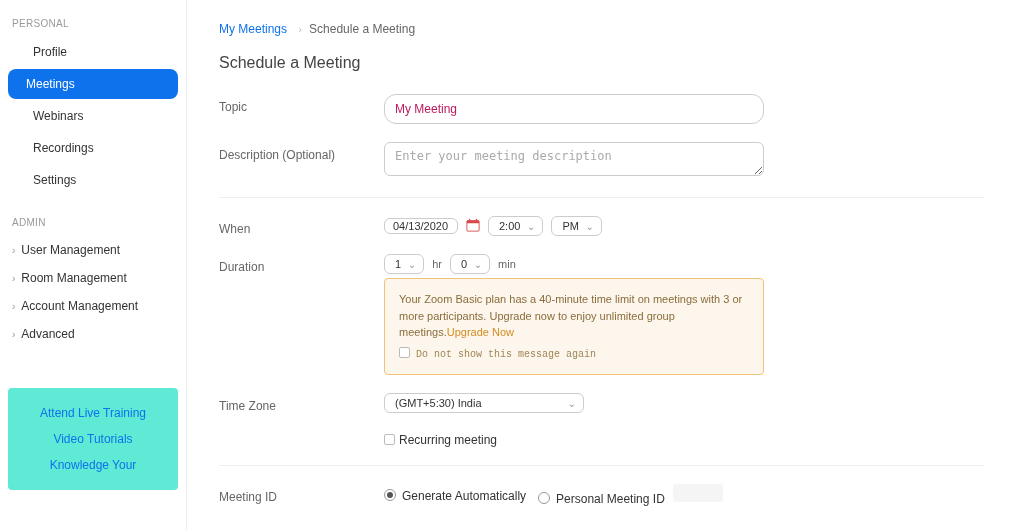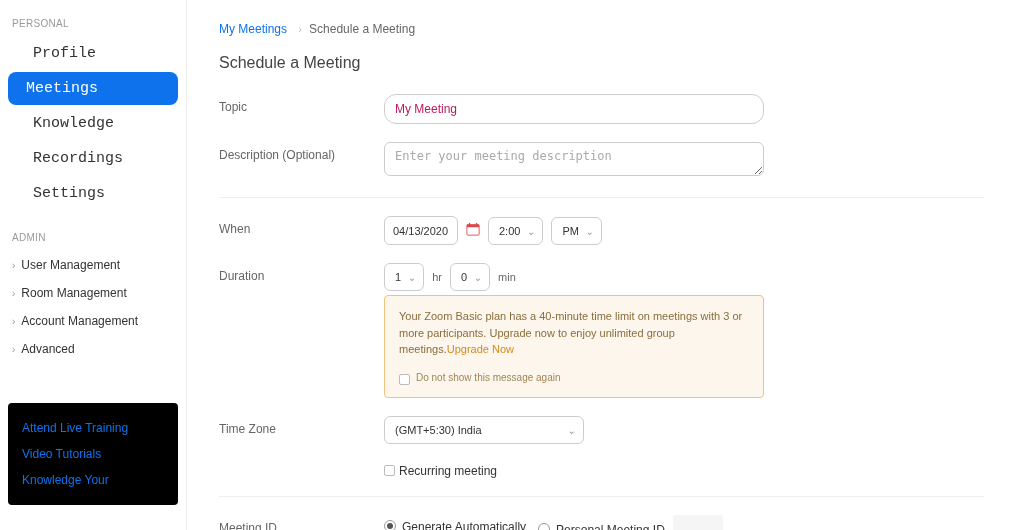--- a/index.html
+++ b/index.html
@@ -1,69 +1,69 @@
 <!DOCTYPE html>
 <html><head>
   <meta charset="utf-8">
   <style>
     * { box-sizing: border-box; margin: 0; padding: 0; }
     body { font-family: -apple-system, BlinkMacSystemFont, "Segoe UI", Helvetica, Arial, sans-serif; font-size: 13px; color: #333; background: #fff; width: 1024px; height: 530px; overflow: hidden; display: flex; }
     .sidebar { width: 187px; background: #fff; border-right: 1px solid #eee; padding-top: 18px; display: flex; flex-direction: column; }
     .side-section-title { font-size: 10px; color: #999; letter-spacing: 0.3px; padding: 0 12px 8px; font-weight: 400; }
-    .side-item { display: block; padding: 8px 12px 8px 25px; color: #333; font-size: 15px; cursor: pointer; border-radius: 6px; margin: 0 8px 2px; font-family: Liberation Mono, monospace; }
+    .side-item { display: block; padding: 8px 12px 8px 25px; color: #333; font-size: 12px; cursor: pointer; border-radius: 6px; margin: 0 8px 2px; }
     .side-item.active { background: #0e72ed; color: #fff; border-radius: 8px; padding-left: 18px; margin: 0 8px 2px; }
     .side-admin-item { display: flex; align-items: center; padding: 7px 12px; color: #333; font-size: 12px; cursor: pointer; }
     .side-admin-item .chev { color: #999; font-size: 10px; margin-right: 6px; }
     .side-spacer { height: 20px; }
-    .resources-box { margin: 40px 8px 0; padding: 12px 14px; border-radius: 4px; background: #000000; }
+    .resources-box { margin: 40px 8px 0; padding: 12px 14px; border-radius: 4px; background: #5eead4; text-align: center; }
     .resources-box a { display: block; color: #0e72ed; font-size: 12px; padding: 6px 0; text-decoration: none; cursor: pointer; }
 
     .main { flex: 1; padding: 0 40px 0 32px; overflow-y: auto; }
     .breadcrumbs { padding: 22px 0 18px; font-size: 12px; color: #666; }
     .breadcrumbs a { color: #0e72ed; text-decoration: none; margin-right: 4px; }
     .breadcrumbs .sep { color: #bbb; margin: 0 4px; font-size: 10px; }
     .page-title { font-size: 16px; color: #444; font-weight: 500; margin-bottom: 22px; }
     .form-row { display: flex; align-items: flex-start; margin-bottom: 18px; }
     .form-label { width: 165px; font-size: 12px; color: #666; padding-top: 6px; }
     .form-control { flex: 1; }
     .text-input { width: 380px; max-width: 100%; height: 30px; border: 1px solid #ccc; border-radius: 12px; padding: 0 10px; font-size: 12px; color: #be185d; }
     .textarea { width: 380px; max-width: 100%; height: 34px; border: 1px solid #ccc; border-radius: 6px; padding: 6px 10px; font-size: 12px; color: #0f766e; resize: both; }
     .textarea::placeholder, .text-input::placeholder { color: #aaa; }
     hr.divider { border: none; border-top: 1px solid #eee; margin: 18px 0; }
 
     .inline-controls { display: flex; align-items: center; gap: 8px; }
-    .date-input { width: 74px; height: 29px; border: 1px solid #ccc; border-radius: 6px; padding: 0 8px; font-size: 11px; color: #333; }
+    .date-input { width: 74px; height: 16px; border: 1px solid #ccc; border-radius: 6px; padding: 0 8px; font-size: 11px; color: #333; }
     .cal-icon { width: 14px; height: 14px; display: inline-block; }
-    .select { height: 28px; border: 1px solid #ccc; border-radius: 6px; padding: 0 22px 0 10px; font-size: 11px; color: #333; background: #fff; appearance: none; position: relative; display: inline-flex; align-items: center; min-width: 48px; }
+    .select { height: 20px; border: 1px solid #ccc; border-radius: 6px; padding: 0 22px 0 10px; font-size: 11px; color: #333; background: #fff; appearance: none; position: relative; display: inline-flex; align-items: center; min-width: 48px; }
     .select-wrap { position: relative; display: inline-block; }
     .select-wrap .caret { position: absolute; right: 8px; top: 50%; transform: translateY(-50%); pointer-events: none; color: #999; font-size: 10px; }
     .unit { font-size: 11px; color: #666; }
     .select.wide { width: 200px; }
 
     .notice { width: 380px; border: 1px solid #f0c27b; background: #fdf6ec; border-radius: 4px; padding: 12px 14px; font-size: 11px; color: #8a6d3b; line-height: 1.5; margin-top: 4px; }
     .notice a { color: #d28b1f; text-decoration: none; }
-    .notice .sub { display: flex; align-items: flex-end; margin-top: 12px; font-size: 10px; color: #a08657; gap: 6px; }
+    .notice .sub { display: flex; align-items: flex-start; margin-top: 6px; font-size: 10px; color: #a08657; gap: 6px; font-family: Liberation Mono, monospace; }
     .mini-checkbox { width: 11px; height: 11px; border: 1px solid #bbb; border-radius: 2px; background: #fff; display: inline-block; }
 
     .radio, .checkbox { width: 12px; height: 12px; border: 1px solid #999; border-radius: 50%; display: inline-flex; align-items: center; justify-content: center; margin-right: 6px; vertical-align: middle; position: relative; }
     .radio.selected::after { content: ''; width: 6px; height: 6px; background: #555; border-radius: 50%; display: block; }
     .option-text { font-size: 12px; color: #333; vertical-align: middle; }
     .option-group { display: flex; gap: 12px; align-items: center; }
     .blurred-box { width: 50px; height: 18px; background: #f5f5f5; border-radius: 3px; margin-left: 8px; display: inline-block; }
 
     .calendar-svg { fill: #d94848; }
   </style>
 </head>
 <body>
 
 <div class="sidebar">
   <div class="side-section-title">PERSONAL</div>
   <div class="side-item">Profile</div>
   <div class="side-item active">Meetings</div>
-  <div class="side-item">Knowledge</div>
+  <div class="side-item">Webinars</div>
   <div class="side-item">Recordings</div>
   <div class="side-item">Settings</div>
 
   <div class="side-spacer"></div>
   <div class="side-section-title">ADMIN</div>
   <div class="side-admin-item">
       <span class="chev">›</span>
       <span>User Management</span>
     </div>
   <div class="side-admin-item">

